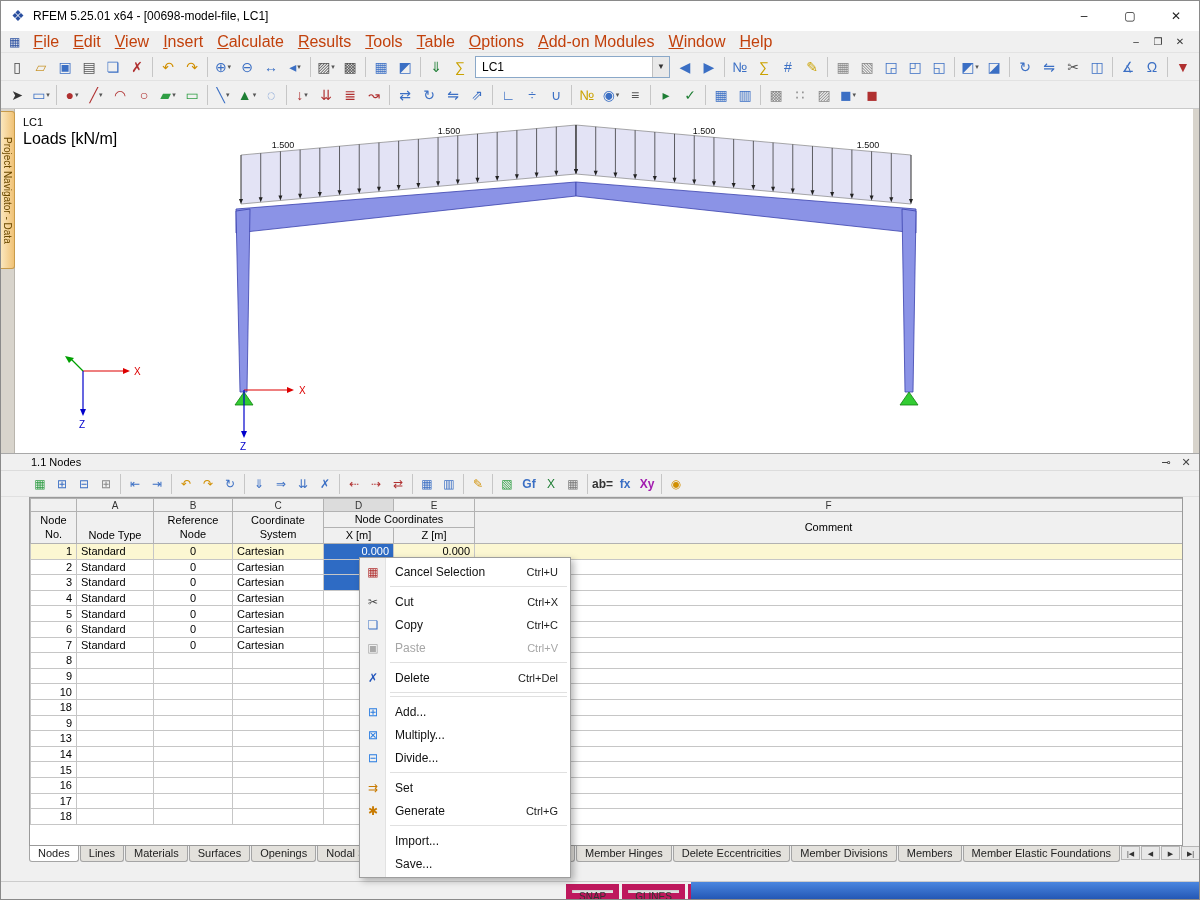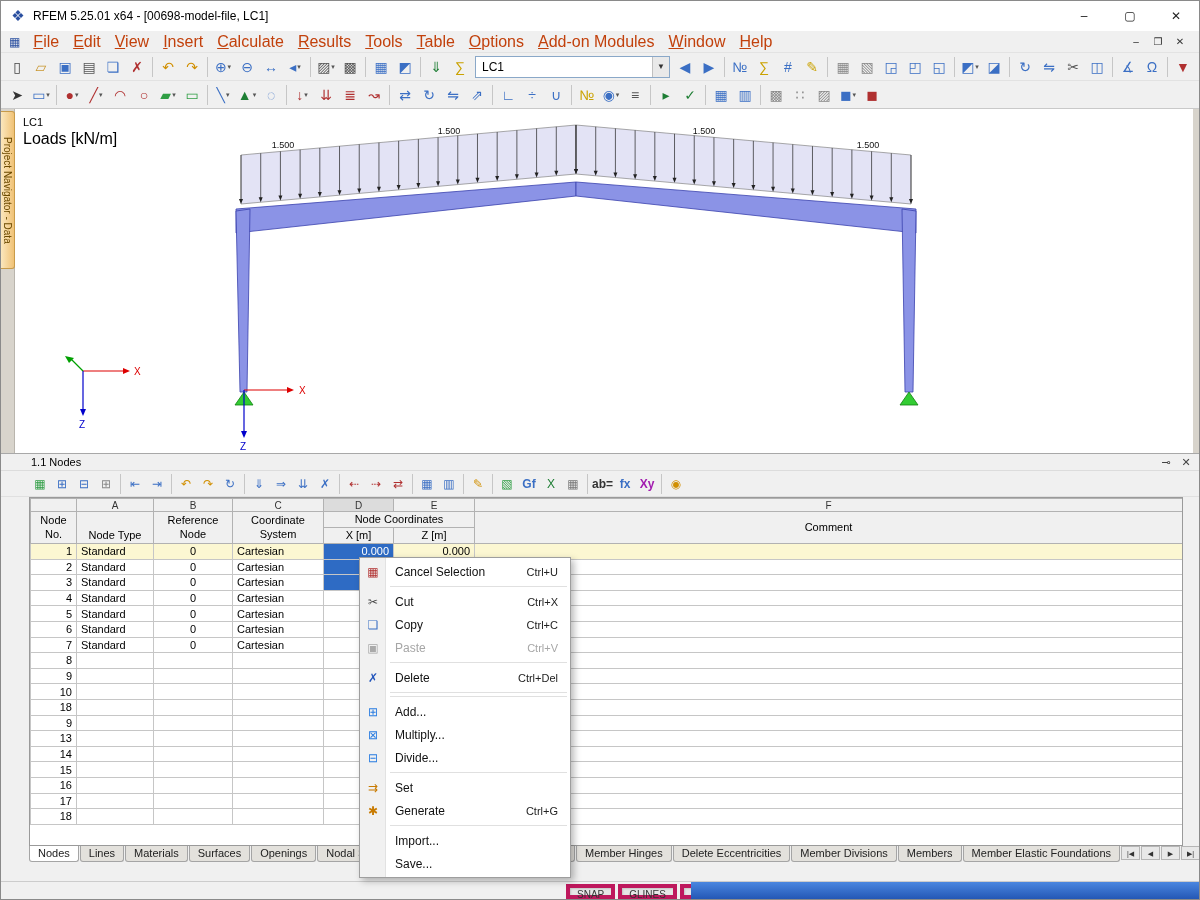--- a/index.html
+++ b/index.html
@@ -66,21 +66,21 @@
 
   
   .tabbar { position:absolute; top:845px; left:0; width:1200px; height:17px; background:#f0f0f0; display:flex; align-items:flex-start; padding-left:28px; }
   .tab { height:16px; padding:1px 8px 0; font-size:11px; background:#e3e1dc; border:1px solid #a5a5a5; border-top:none; border-radius:0 0 3px 3px; margin-right:1px; color:#222; white-space:nowrap; }
   .tab.active { background:#fff; }
   .tab-nav { margin-left:auto; display:flex; gap:1px; padding-right:6px; }
   .tabnav-btn { width:19px; height:14px; font-size:7px; line-height:14px; text-align:center; background:#e8e8e8; border:1px solid #b5b5b5; color:#333; }
   .statusbar { position:absolute; top:862px; left:0; width:1200px; height:18px; background:#f0f0f0; border-top:1px solid #d6d6d6; font-size:11px; color:#000; display:flex; align-items:center; padding-left:30px; }
   .bottomstrip { position:absolute; top:880px; left:0; width:1200px; height:20px; background:#f0f0f0; border-top:1px solid #cccccc; }
   .toggles { position:absolute; left:565px; top:2px; display:flex; gap:3px; }
-  .toggle { height:15px; padding:1px 7px; font-size:10px; border:4px solid #be185d; background:#e6e6e6; color:#333; box-shadow:inset 1px 1px 2px rgba(0,0,0,.15); }
+  .toggle { height:15px; padding:1px 7px; font-size:10px; border:6px solid #be185d; background:#e6e6e6; color:#333; box-shadow:inset 1px 1px 2px rgba(0,0,0,.15); }
   .blue-strip { position:absolute; left:690px; top:0; width:510px; height:20px; background:linear-gradient(to bottom,#4a86e0,#1d4fae); }
 
   
   .ctx { position:absolute; left:358px; top:556px; width:212px; background:#fff; border:1px solid #9e9e9e; box-shadow:3px 3px 7px rgba(0,0,0,.28); padding:2px 0; z-index:50; }
   .ctx-strip { position:absolute; left:0; top:0; bottom:0; width:26px; background:#f1f1f1; border-right:1px solid #e2e2e2; }
   .ctx-item { position:relative; height:23px; display:flex; align-items:center; font-size:12px; color:#111; }
   .ctx-icon { flex:0 0 26px; text-align:center; font-size:12px; }
   .ctx-label { padding-left:9px; flex:1; }
   .ctx-short { padding-right:12px; font-size:11px; color:#222; }
   .ctx-item.disabled, .ctx-item.disabled .ctx-short { color:#a6a6a6; }

